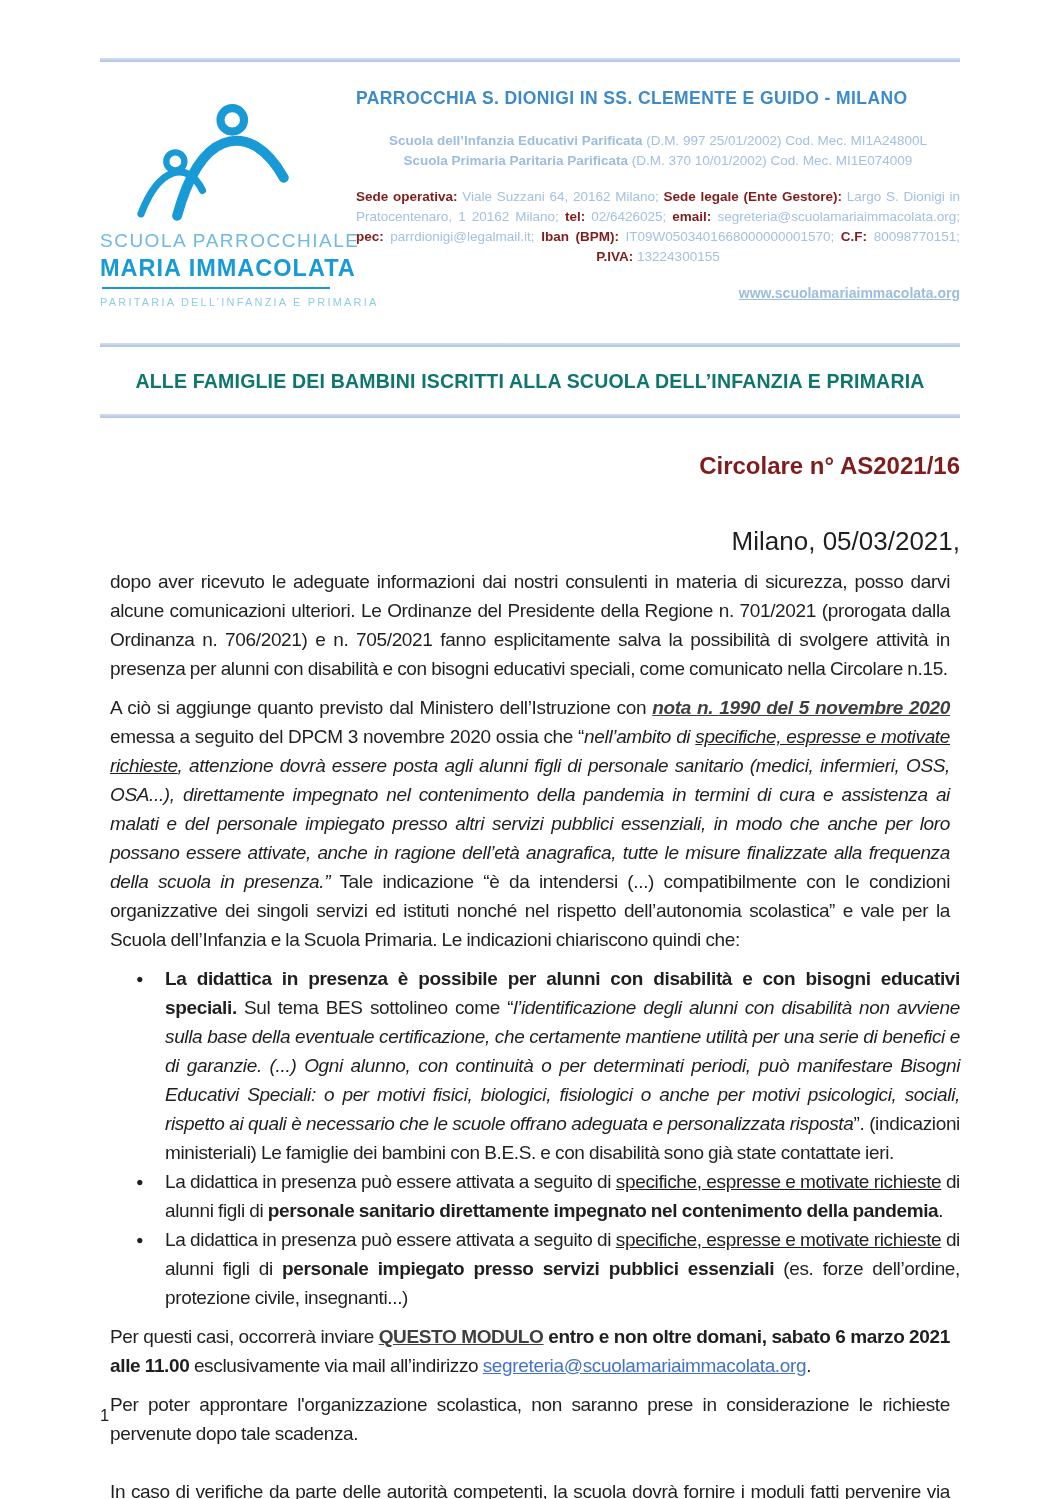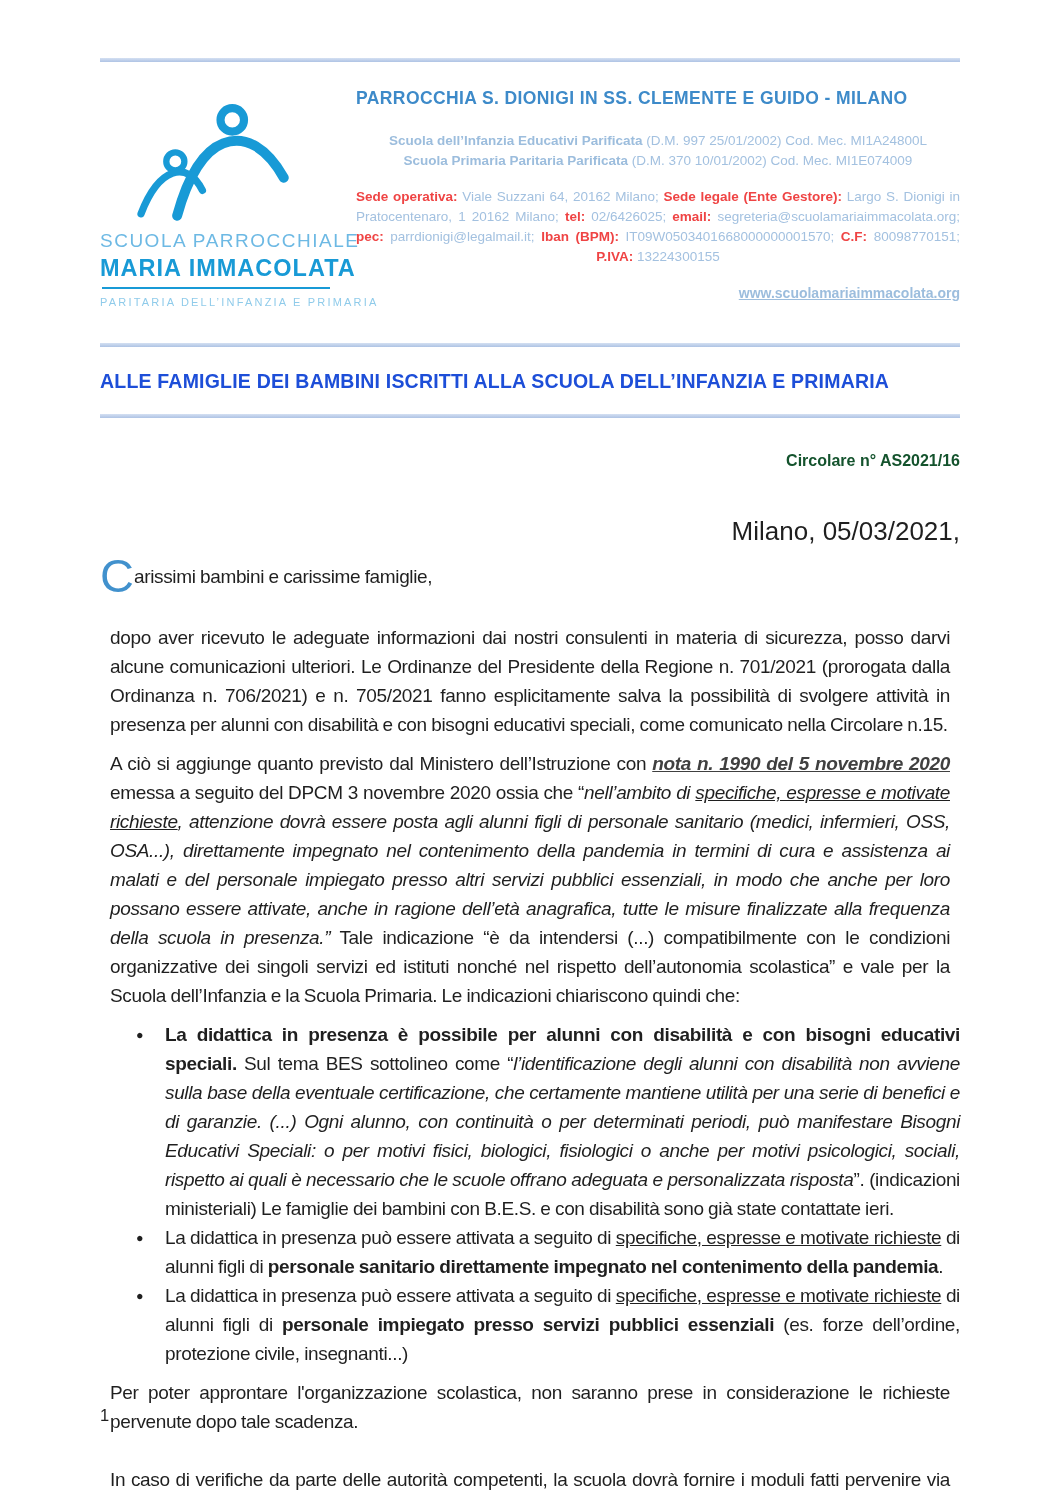--- a/index.html
+++ b/index.html
@@ -23,28 +23,28 @@
   .logo-line1{font-size:19px;font-weight:400;color:#6db9e4;letter-spacing:1.5px;margin-top:8px;white-space:nowrap;}
   .logo-line2{font-size:23.5px;font-weight:700;color:#189ad6;letter-spacing:1px;margin-top:3px;white-space:nowrap;}
   .logo-divider{height:2px;background:#189ad6;margin:5px 2px 7px 2px;}
   .logo-line3{font-size:11px;font-weight:400;color:#8fcbea;letter-spacing:2.2px;white-space:nowrap;}
 
   .org-col{flex:1 1 auto;padding-left:24px;}
   .org-title{font-size:17.5px;font-weight:700;color:#3d8ac9;letter-spacing:.4px;}
   .org-schools{margin-top:22px;font-size:13.5px;line-height:20px;color:#a3c1e0;text-align:center;}
   .org-schools b{font-weight:700;color:#9cbddd;}
   .org-contact{margin-top:16px;font-size:13.5px;line-height:20px;color:#a3c1e0;text-align:justify;text-align-last:center;}
-  .org-contact b{font-weight:700;color:#ef4444;}
+  .org-contact b{font-weight:700;color:#7f1d1d;}
   .org-site{margin-top:17px;text-align:right;}
   .org-site a{font-size:14px;font-weight:700;color:#9cbddd;text-decoration:underline;cursor:pointer;}
 
   
-  .doc-title{padding:15px 0 13px 0;text-align:left;font-size:19.5px;font-weight:700;color:#1d4ed8;letter-spacing:.2px;}
+  .doc-title{padding:15px 0 13px 0;text-align:center;font-size:19.5px;font-weight:700;color:#0f766e;letter-spacing:.2px;}
 
-  .circolare{margin-top:34px;text-align:right;font-size:16px;font-weight:700;color:#14532d;}
+  .circolare{margin-top:34px;text-align:right;font-size:24px;font-weight:700;color:#7f1d1d;}
   .dateline{margin-top:46px;text-align:right;font-size:26px;}
 
   
   .bodytext{font-size:19px;line-height:29px;letter-spacing:-0.35px;word-spacing:-0.5px;}
   .salutation{margin-top:14px;height:52px;}
   .dropcap{font-size:47px;line-height:29px;color:#4191cd;vertical-align:-9px;letter-spacing:0;}
   .bodytext p{margin:10px;text-align:justify;}
   p.gap{margin-top:29px;}
   .b{font-weight:700;}
   .it{font-style:italic;}
@@ -97,32 +97,32 @@
 
     <hr class="rule">
     <div class="doc-title">ALLE FAMIGLIE DEI BAMBINI ISCRITTI ALLA SCUOLA DELL’INFANZIA E PRIMARIA</div>
     <hr class="rule">
 
     <div class="circolare">Circolare n° AS2021/16</div>
     <div class="dateline">Milano, 05/03/2021,</div>
 
     <div class="bodytext">
 
-      <div class="salutation"><span class="dropcap">C</span><span>arissimi bambini e carissime famiglie,</span></div>
 
       <p><span>dopo aver ricevuto le adeguate informazioni dai nostri consulenti in materia di sicurezza, posso darvi alcune comunicazioni ulteriori. Le Ordinanze del Presidente della Regione n. 701/2021 (prorogata dalla Ordinanza n. 706/2021) e n. 705/2021 fanno esplicitamente salva la possibilità di svolgere attività in presenza per alunni con disabilità e con bisogni educativi speciali, come comunicato nella Circolare n.15.</span></p>
 
       <p><span>A ciò si aggiunge quanto previsto dal Ministero dell’Istruzione con </span><a class="doclink it">nota n. 1990 del 5 novembre 2020</a><span> emessa a seguito del DPCM 3 novembre 2020 ossia che “</span><span class="it">nell’ambito di </span><span class="it u">specifiche, espresse e motivate richieste</span><span class="it">, attenzione dovrà essere posta agli alunni figli di personale sanitario (medici, infermieri, OSS, OSA...), direttamente impegnato nel contenimento della pandemia in termini di cura e assistenza ai malati e del personale impiegato presso altri servizi pubblici essenziali, in modo che anche per loro possano essere attivate, anche in ragione dell’età anagrafica, tutte le misure finalizzate alla frequenza della scuola in presenza.”</span><span> Tale indicazione “è da intendersi (...) compatibilmente con le condizioni organizzative dei singoli servizi ed istituti nonché nel rispetto dell’autonomia scolastica” e vale per la Scuola dell’Infanzia e la Scuola Primaria. Le indicazioni chiariscono quindi che:</span></p>
 
       <ul class="bullets">
         <li><span class="b">La didattica in presenza è possibile per alunni con disabilità e con bisogni educativi speciali.</span><span> Sul tema BES sottolineo come “</span><span class="it">l’identificazione degli alunni con disabilità non avviene sulla base della eventuale certificazione, che certamente mantiene utilità per una serie di benefici e di garanzie. (...) Ogni alunno, con continuità o per determinati periodi, può manifestare Bisogni Educativi Speciali: o per motivi fisici, biologici, fisiologici o anche per motivi psicologici, sociali, rispetto ai quali è necessario che le scuole offrano adeguata e personalizzata risposta</span><span>”. (indicazioni ministeriali) Le famiglie dei bambini con B.E.S. e con disabilità sono già state contattate ieri.</span></li>
         <li><span>La didattica in presenza può essere attivata a seguito di </span><span class="u">specifiche, espresse e motivate richieste</span><span> di alunni figli di </span><span class="b">personale sanitario direttamente impegnato nel contenimento della pandemia</span><span>.</span></li>
         <li><span>La didattica in presenza può essere attivata a seguito di </span><span class="u">specifiche, espresse e motivate richieste</span><span> di alunni figli di </span><span class="b">personale impiegato presso servizi pubblici essenziali</span><span> (es. forze dell’ordine, protezione civile, insegnanti...)</span></li>
       </ul>
 
+      <p><span>Per questi casi, occorrerà inviare </span><a class="doclink">QUESTO MODULO</a><span class="b"> entro e non oltre domani, sabato 6 marzo 2021 alle 11.00</span><span> esclusivamente via mail all’indirizzo </span><a class="maillink">segreteria@scuolamariaimmacolata.org</a><span>.</span></p>
 
       <p><span>Per poter approntare l'organizzazione scolastica, non saranno prese in considerazione le richieste pervenute dopo tale scadenza.</span></p>
 
       <p class="gap"><span>In caso di verifiche da parte delle autorità competenti, la scuola dovrà fornire i moduli fatti pervenire via mail dalle famiglie. In caso di presenza di bambini che non rientrano nelle casistiche contemplate, le famiglie rischiano una segnalazione delle autorità al tribunale dei minori, come già avvenuto in altre</span></p>
 
     </div>
   </div>
 
   <div class="pageno">1</div>
 </div>

